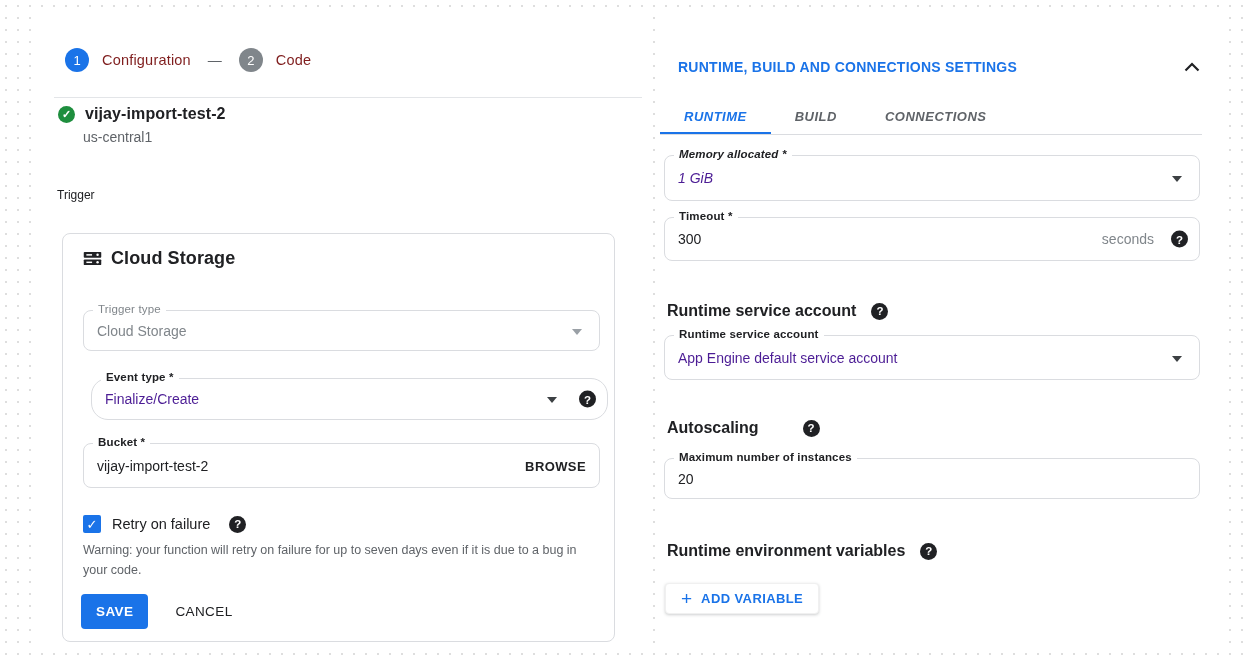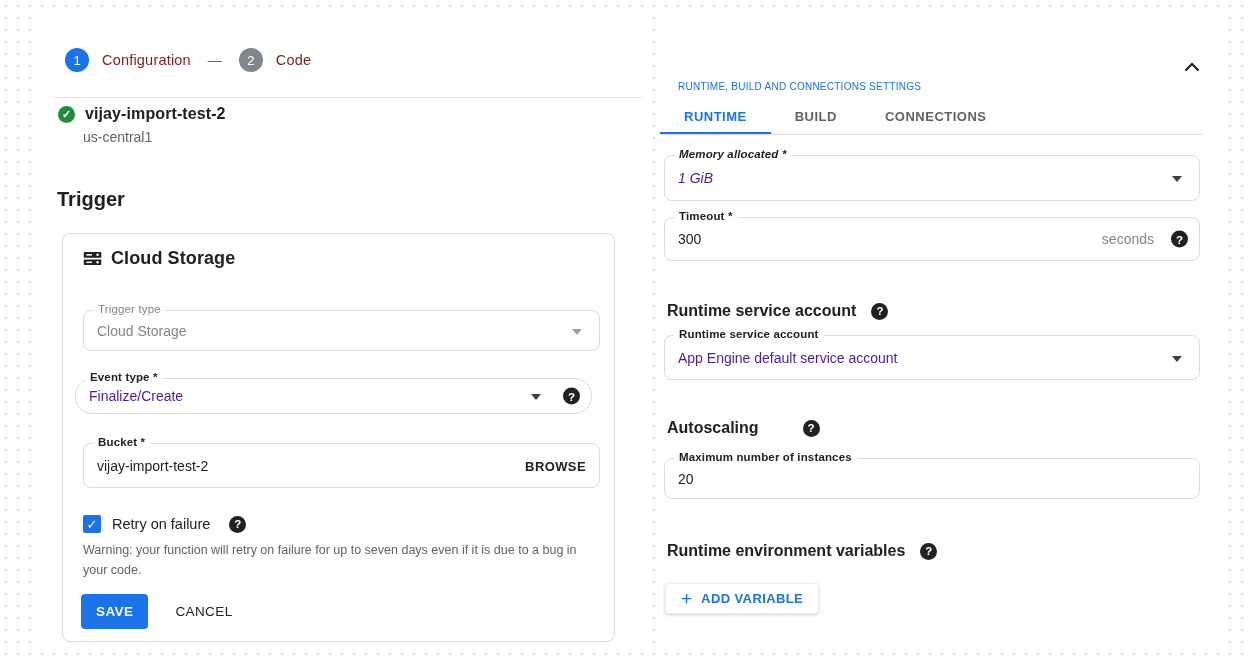--- a/index.html
+++ b/index.html
@@ -30,21 +30,21 @@
   .divider-h { position: absolute; left: 18px; right: 6px; top: 85px; height: 1px; background: #e3e5e8; }
 
   .fn-row { position: absolute; left: 22px; top: 93px; display: flex; align-items: center; gap: 10px; }
   .check-circle {
     width: 17px; height: 17px; border-radius: 50%; background: #1e8e3e; color: #fff;
     font-size: 11px; font-weight: bold; display: flex; align-items: center; justify-content: center;
   }
   .fn-name { font-size: 16px; font-weight: bold; letter-spacing: .1px; }
   .fn-region { position: absolute; left: 47px; top: 117px; font-size: 14px; color: #5f6368; }
 
-  .section-heading-left { position: absolute; left: 21px; top: 176px; font-size: 20px; font-weight: bold; text-align: right; }
+  .section-heading-left { position: absolute; left: 21px; top: 176px; font-size: 12px; font-weight: normal; text-align: right; }
 
   .trigger-card {
     position: absolute; left: 26px; top: 221px; width: 553px; height: 409px;
     border: 1px solid #dadce0; border-radius: 8px; background: #fff;
   }
   .card-title-row { position: absolute; left: 19px; top: 14px; display: flex; align-items: center; gap: 8px; }
   .card-title { font-size: 18px; font-weight: bold; letter-spacing: .1px; }
 
   
   .field {
@@ -102,29 +102,30 @@
     padding: 0 15px; font-size: 13.5px; font-weight: bold; letter-spacing: .4px; cursor: pointer;
     font-family: "Liberation Sans", sans-serif;
   }
   .cancel-btn {
     background: none; border: none; color: #202124; font-size: 13.5px; font-weight: normal;
     letter-spacing: .4px; cursor: pointer; font-family: "Liberation Sans", sans-serif;
   }
 
   
   .settings-header {
-    position: absolute; left: 20px; top: 69px; font-size: 10px; font-weight: normal;
+    position: absolute; left: 20px; top: 47px; font-size: 14px; font-weight: bold;
     color: #1a73e8; letter-spacing: .25px; cursor: pointer;
   }
   .collapse-btn { position: absolute; right: 22px; top: 48px; cursor: pointer; background: none; border: none; }
   .tabs { position: absolute; left: 2px; top: 88px; display: flex; height: 35px; }
   .tab {
     padding: 0 24px; display: flex; align-items: center; justify-content: center;
     font-size: 13px; font-weight: bold; letter-spacing: .5px; color: #5f6368; cursor: pointer;
     border-bottom: 3px solid transparent;
+    font-style: italic;
   }
   .tab.active { color: #1a73e8; border-bottom-color: #1a73e8; }
   .tabs-divider { position: absolute; left: 2px; right: 20px; top: 122px; height: 1px; background: #dadce0; }
 
   .section-heading-right {
     position: absolute; left: 9px; font-size: 16px; font-weight: bold;
     display: flex; align-items: center; gap: 15px;
   }
   .add-var-btn {
     position: absolute; left: 7px; top: 571px; height: 31px; padding: 0 15px;
@@ -178,21 +179,21 @@
       </span>
       <span class="card-title">Cloud Storage</span>
     </div>
 
     <div class="field" style="left:20px; top:76px; width:517px; height:41px;">
       <span class="flabel muted">Trigger type</span>
       <span class="fvalue muted">Cloud Storage</span>
       <span class="dd-arrow muted" style="right:17px;"></span>
     </div>
 
-    <div class="field" style="left:12px; top:144px; width:517px; height:36px;border-radius:17px;">
+    <div class="field" style="left:28px; top:144px; width:517px; height:42px;border-radius:17px;">
       <span class="flabel">Event type *</span>
       <span class="fvalue">Finalize/Create</span>
       <span class="dd-arrow" style="right:50px;"></span>
       <span class="help-icon help-abs" style="right:11px;">?</span>
     </div>
 
     <div class="field" style="left:20px; top:209px; width:517px; height:45px;">
       <span class="flabel">Bucket *</span>
       <input type="text" value="vijay-import-test-2" style="">
       <button class="browse-btn">BROWSE</button>

